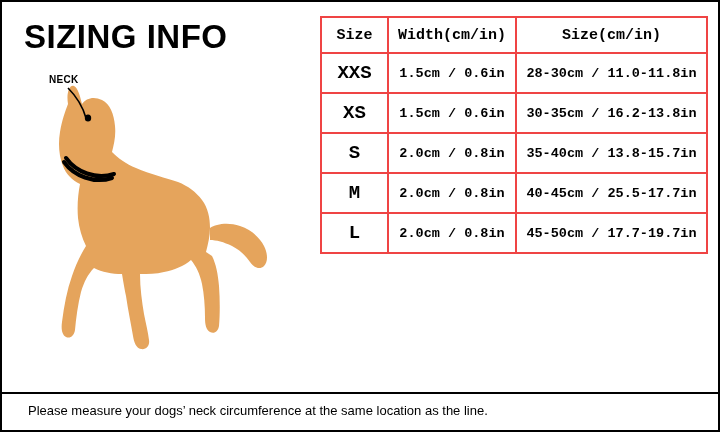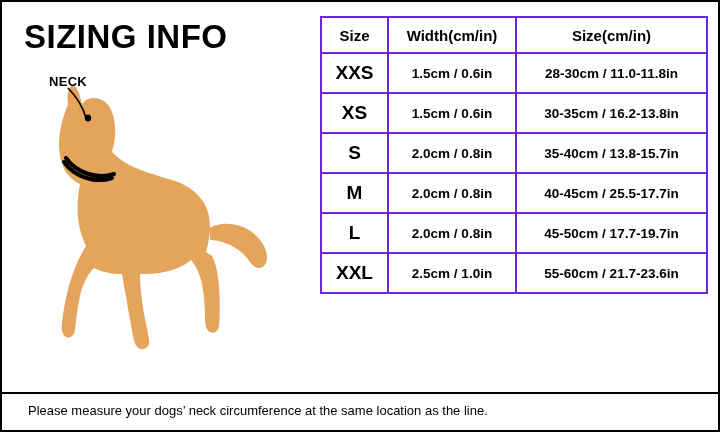--- a/index.html
+++ b/index.html
@@ -44,41 +44,41 @@
     position: absolute;
     left: 14px;
     top: 72px;
     width: 290px;
     height: 300px;
   }
   .neck-label {
     position: absolute;
     left: 47px;
     top: 72px;
-    font-size: 13px;
+    font-size: 10px;
     font-weight: bold;
     letter-spacing: 0.3px;
   }
   
   .table-wrap {
     position: absolute;
     left: 318px;
     top: 14px;
     width: 386px;
   }
   table {
     border-collapse: collapse;
     width: 386px;
     table-layout: fixed;
   }
   th, td {
-    border: 2px solid #6d28d9;
+    border: 2px solid #ef4444;
     text-align: center;
     vertical-align: middle;
-    font-family: Liberation Sans, sans-serif;
+    font-family: Liberation Mono, monospace;
   }
   th {
     font-size: 15px;
     font-weight: bold;
     height: 34px;
     padding: 0;
   }
   td {
     height: 38px;
     padding: 0;
@@ -223,25 +223,20 @@
         <tr>
           <td class="size-cell">M</td>
           <td class="val-cell">2.0cm / 0.8in</td>
           <td class="val-cell">40-45cm / 25.5-17.7in</td>
         </tr>
         <tr>
           <td class="size-cell">L</td>
           <td class="val-cell">2.0cm / 0.8in</td>
           <td class="val-cell">45-50cm / 17.7-19.7in</td>
         </tr>
-        <tr>
-          <td class="size-cell">XXL</td>
-          <td class="val-cell">2.5cm / 1.0in</td>
-          <td class="val-cell">55-60cm / 21.7-23.6in</td>
-        </tr>
       </tbody>
     </table>
   </div>
 
   <div class="footer">
     <div class="footer-text">Please measure your dogs’  neck circumference at the same location as the line.</div>
   </div>
 
 </div>
 

